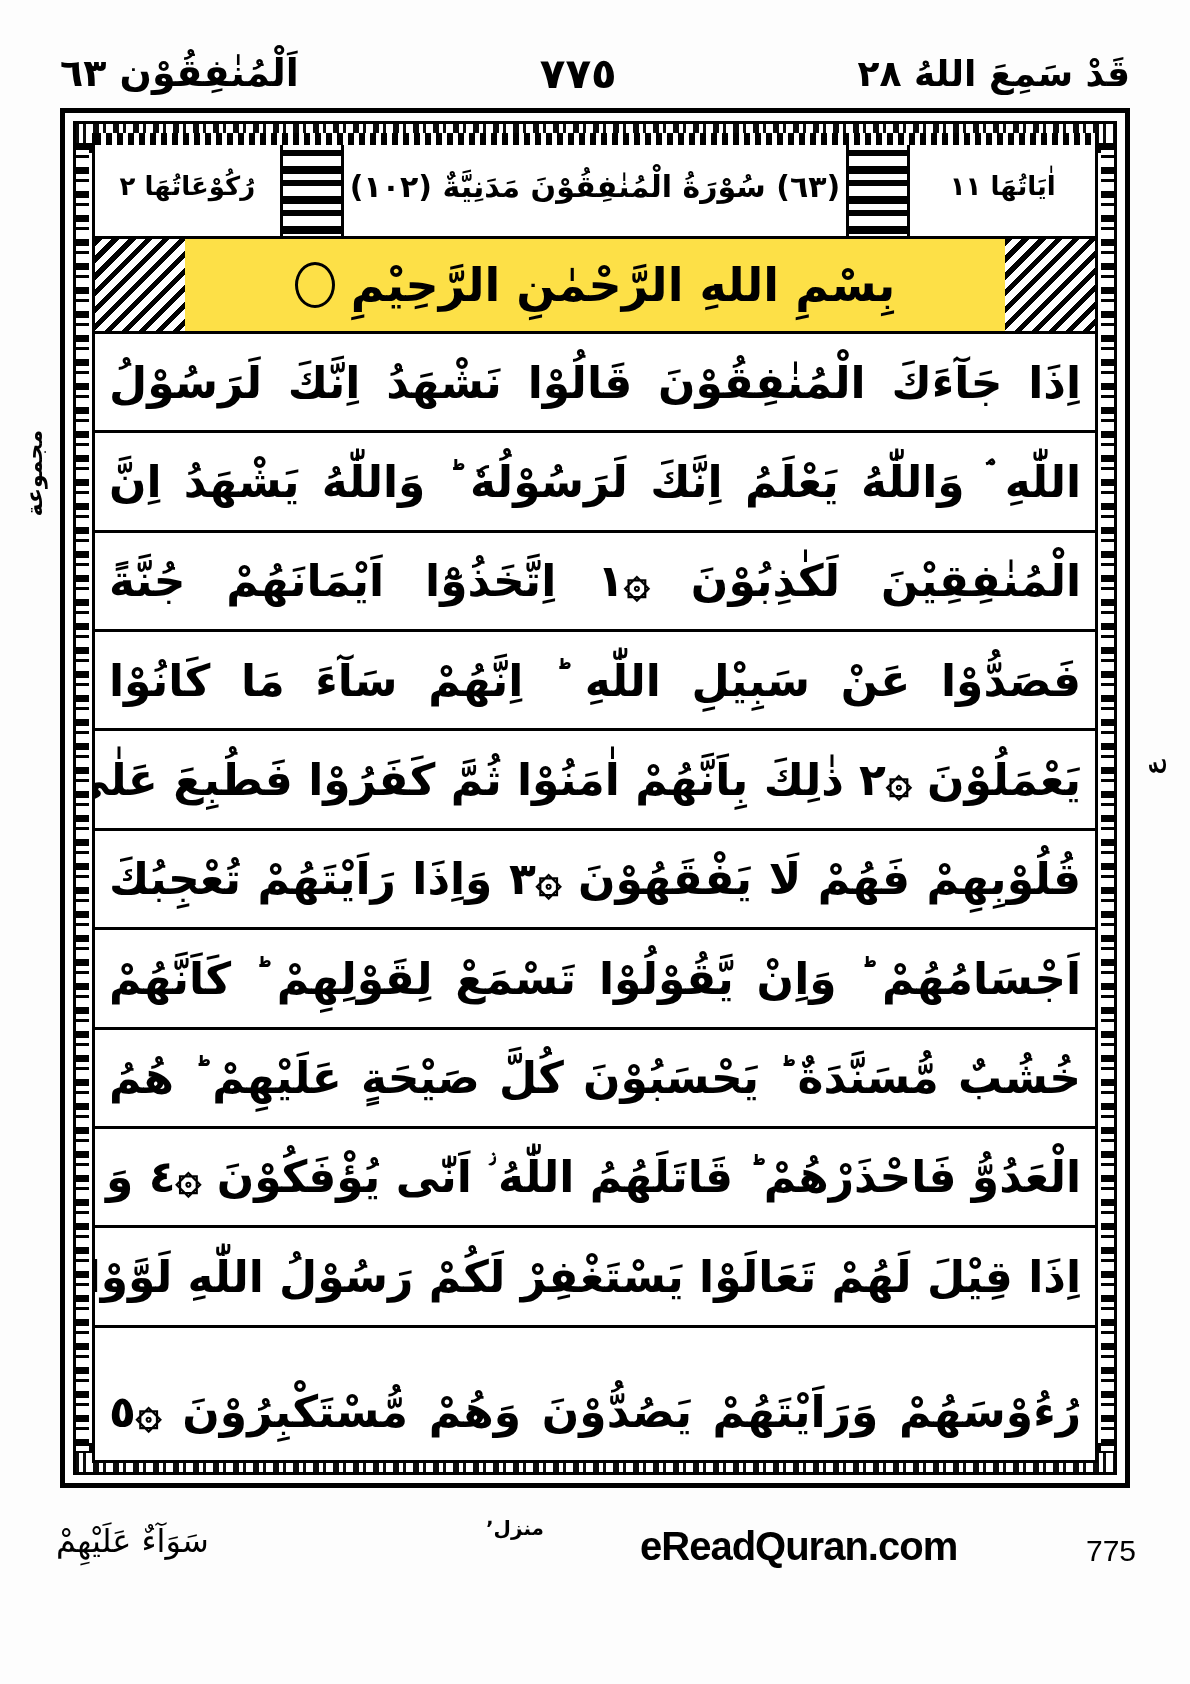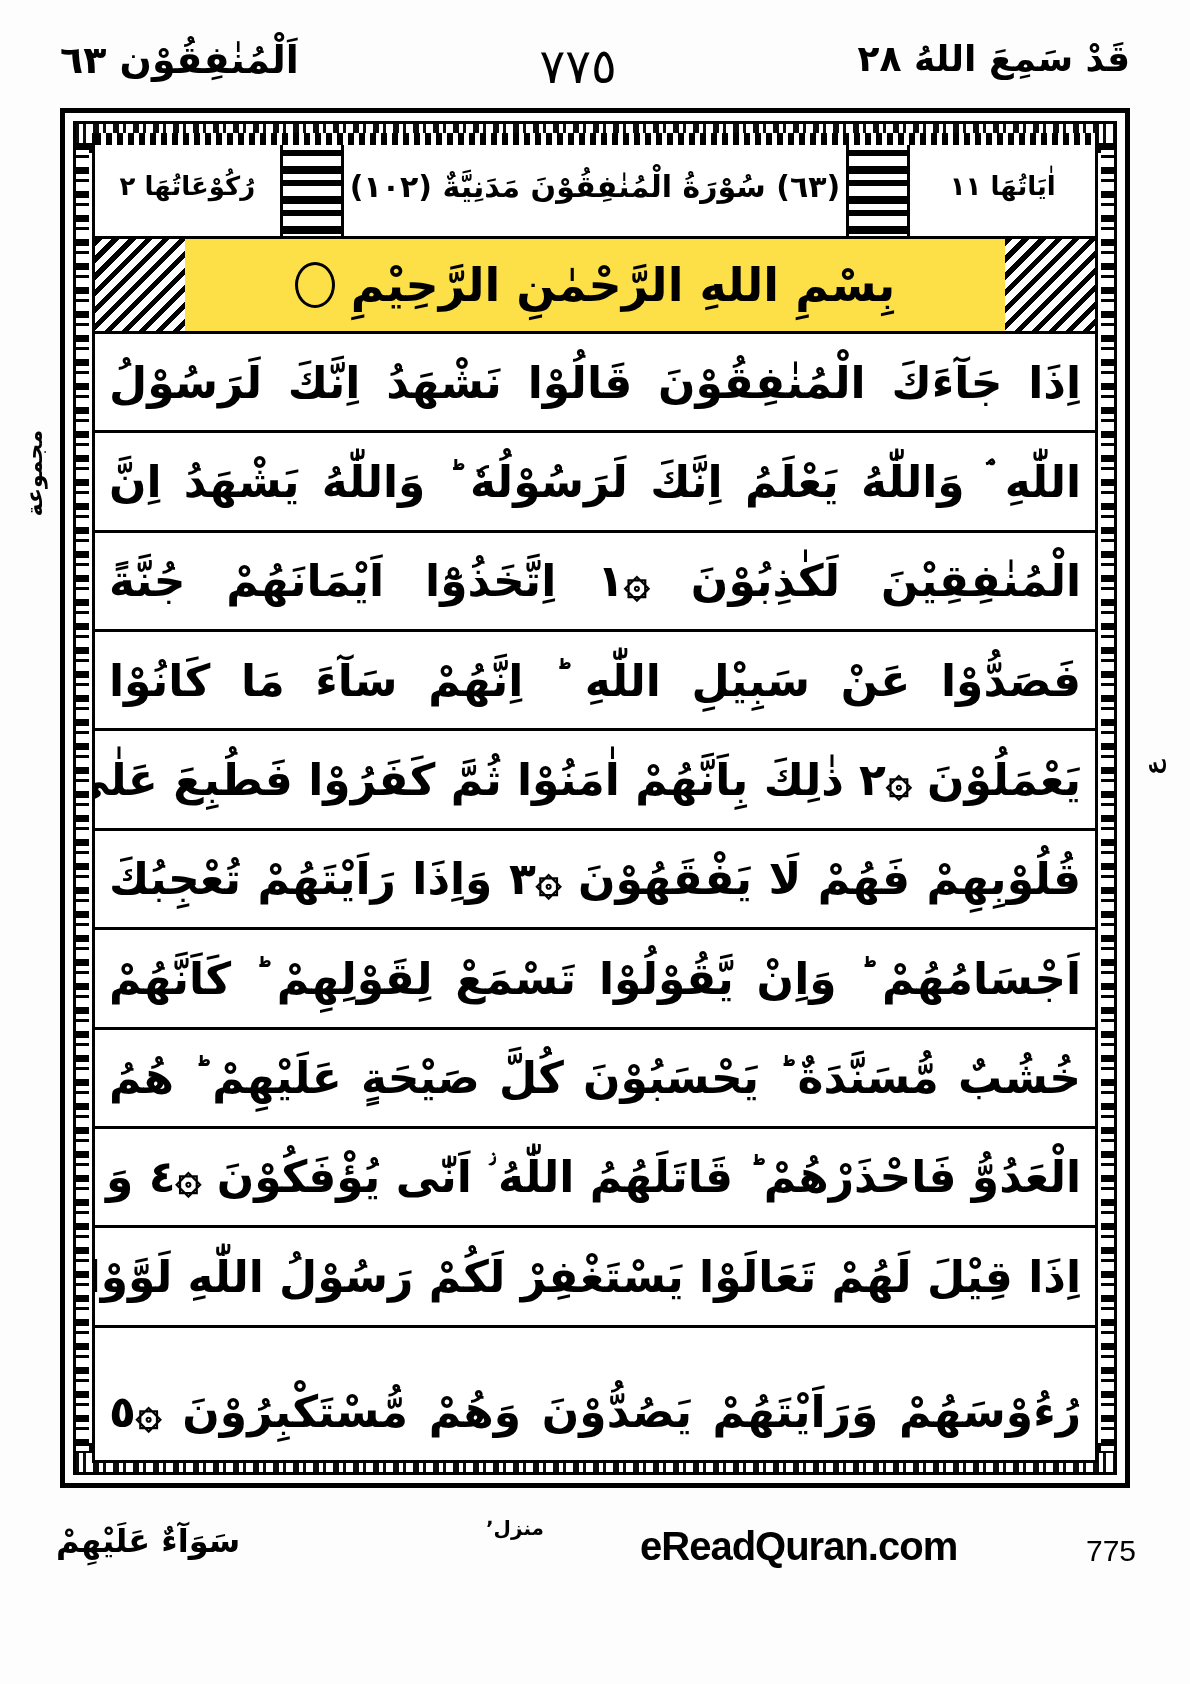--- a/index.html
+++ b/index.html
@@ -14,33 +14,33 @@
   }
   .page{
     position:absolute;inset:0;
     background:#fdfdfd;
   }
 
   
   .page-header{
     position:absolute;top:38px;left:0;right:0;
     height:70px;
-    display:flex;justify-content:space-between;
+    display:flex;align-items:center;justify-content:space-between;
     padding:0 60px;
     box-sizing:border-box;
   }
   .hdr-side{
     font-family:"DejaVu Sans","Liberation Sans",sans-serif;
     font-size:38px;font-weight:700;
     direction:rtl;white-space:nowrap;
     letter-spacing:-1px;
   }
   .hdr-juz{font-size:36px;}
   .hdr-page-no{
-    font-size:48px;font-weight:400;
+    font-size:42px;font-weight:700;
     direction:rtl;
     letter-spacing:2px;
   }
 
   
   .frame-outer{
     position:absolute;
     left:60px;top:108px;
     width:1070px;height:1380px;
     box-sizing:border-box;
@@ -198,21 +198,21 @@
   .margin-note.left{left:22px;top:430px;}
   .margin-note.right{right:24px;top:760px;}
 
   
   .page-footer{
     position:absolute;
     left:0;right:0;bottom:22px;height:150px;
   }
   .footer-catch{
     position:absolute;right:auto;left:56px;top:10px;
-    direction:rtl;font-size:32px;font-weight:700;white-space:nowrap;
+    direction:rtl;font-size:32px;font-weight:400;white-space:nowrap;
   }
   .footer-manzil{
     position:absolute;left:486px;top:4px;
     direction:rtl;font-size:20px;font-weight:700;
   }
   .footer-brand{
     position:absolute;left:640px;top:12px;
     font-family:"Liberation Sans",sans-serif;
     font-size:40px;font-weight:700;letter-spacing:-1px;
   }

